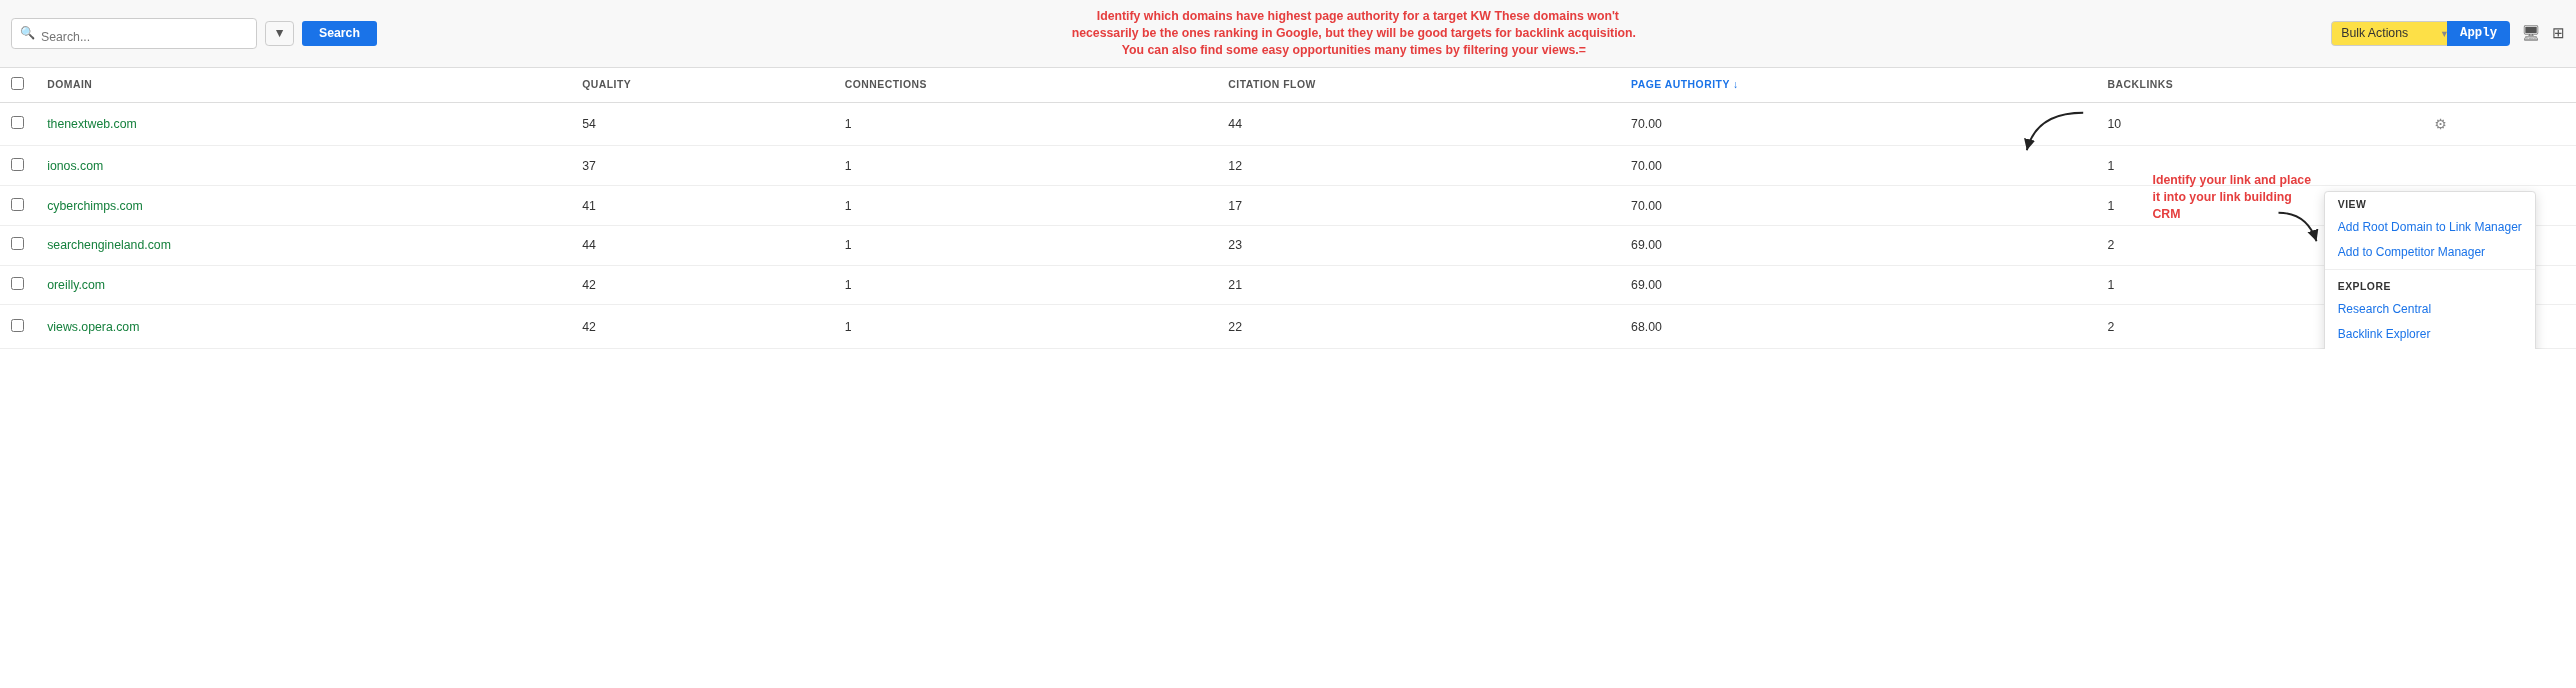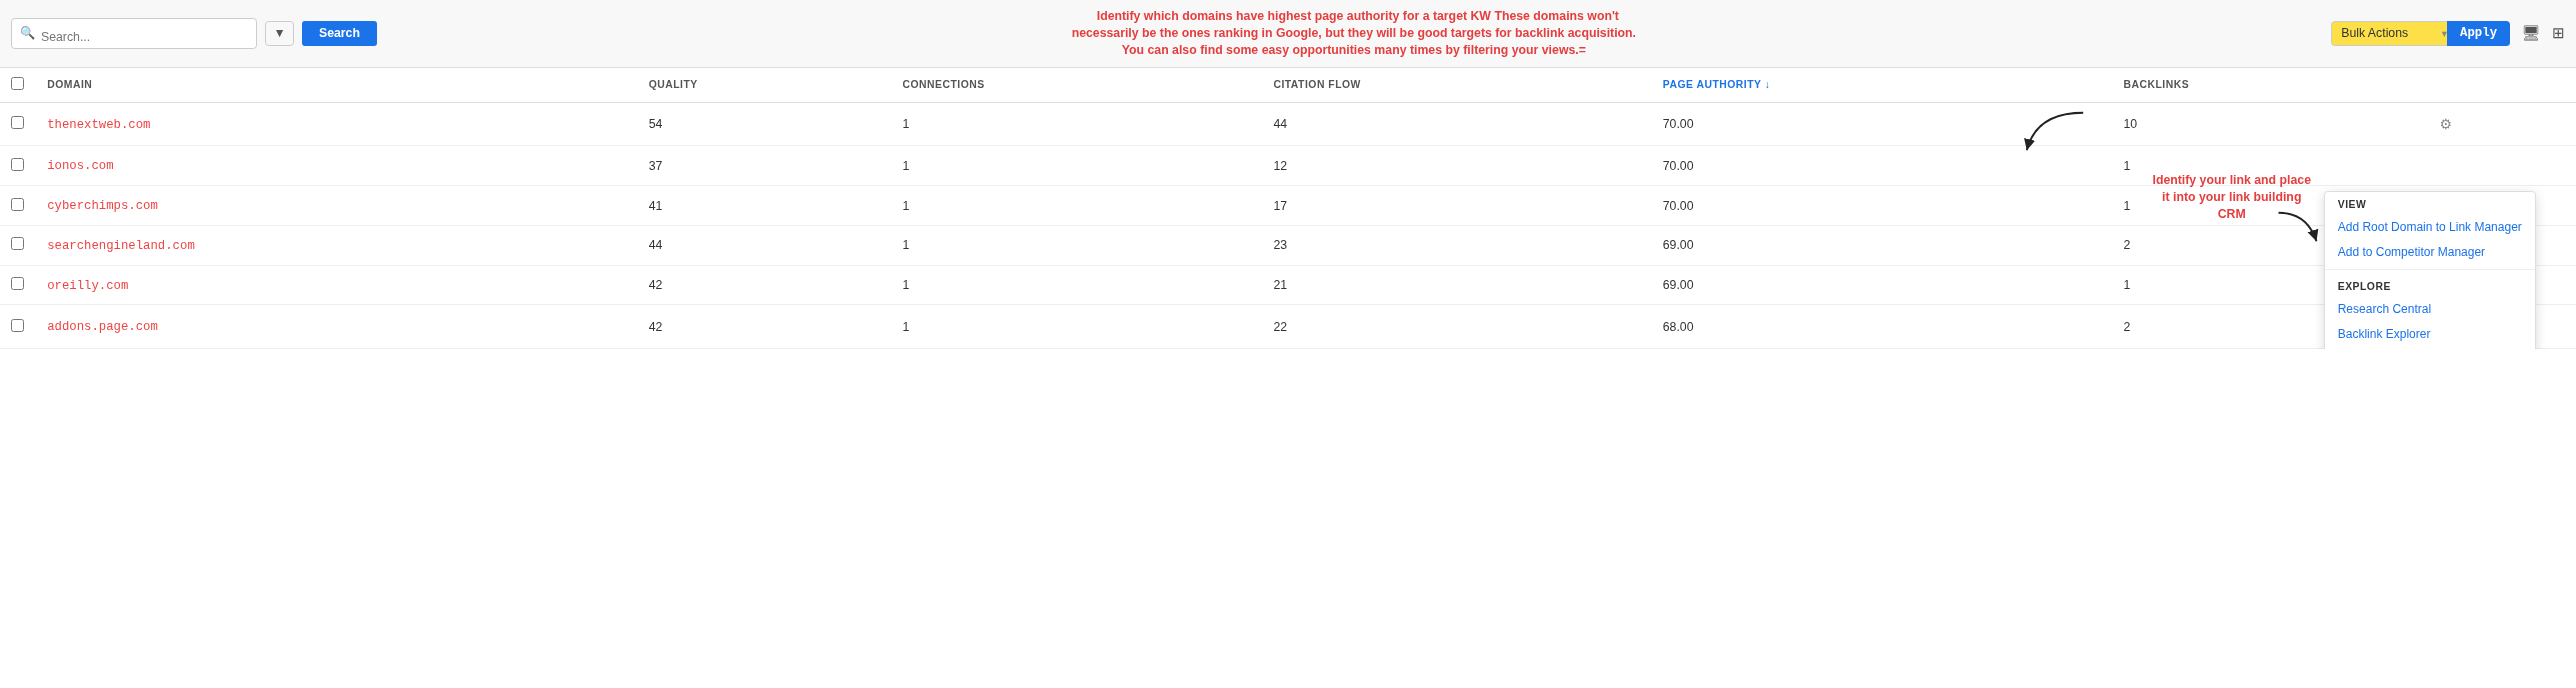--- a/index.html
+++ b/index.html
@@ -120,21 +120,21 @@
     thead th.sorted { color: #1a73e8; }
     tbody tr { border-bottom: 0.9px solid #eee; }
     tbody td {
       padding: 11.4px 11.4px;
       font-size: 12.3px;
       color: #333;
       vertical-align: middle;
     }
     .checkbox-cell { width: 23px; }
     .checkbox { cursor: pointer; }
-    .domain-link { color: #ef4444; text-decoration: none; cursor: pointer; font-family: Liberation Mono, monospace; }
+    .domain-link { color: #15803d; text-decoration: none; cursor: pointer; }
 
     
     .gear-icon-btn {
       background: none;
       border: none;
       cursor: pointer;
       color: #888;
       font-size: 14px;
       padding: 1.9px 3.8px;
     }
@@ -171,21 +171,20 @@
     .context-menu-divider { border: none; border-top: 0.9px solid #eee; margin: 3.8px 0; }
 
     
     .annotation-crm {
       position: absolute;
       top: 104px;
       right: 265px;
       font-size: 12.3px;
       font-weight: 700;
       color: #e53e3e;
-      text-align: center;
       line-height: 1.4;
       z-index: 50;
       pointer-events: none;
     }
     .arrow-crm {
       position: absolute;
       top: 140px;
       right: 250px;
       width: 57px;
       height: 38px;
@@ -357,21 +356,21 @@
       <td>
         
         
       </td>
     </tr>
         <tr>
       <td class="checkbox-cell">
         <input type="checkbox" class="checkbox" style="">
       </td>
       <td>
-        <a class="domain-link">addons.page.com</a>
+        <a class="domain-link">views.opera.com</a>
       </td>
       <td>42</td>
       <td>1</td>
       <td>22</td>
       <td>68.00</td>
       <td>2</td>
       <td>
         
         <button class="gear-icon-btn" style="opacity:0.3;">⚙</button>
       </td>

